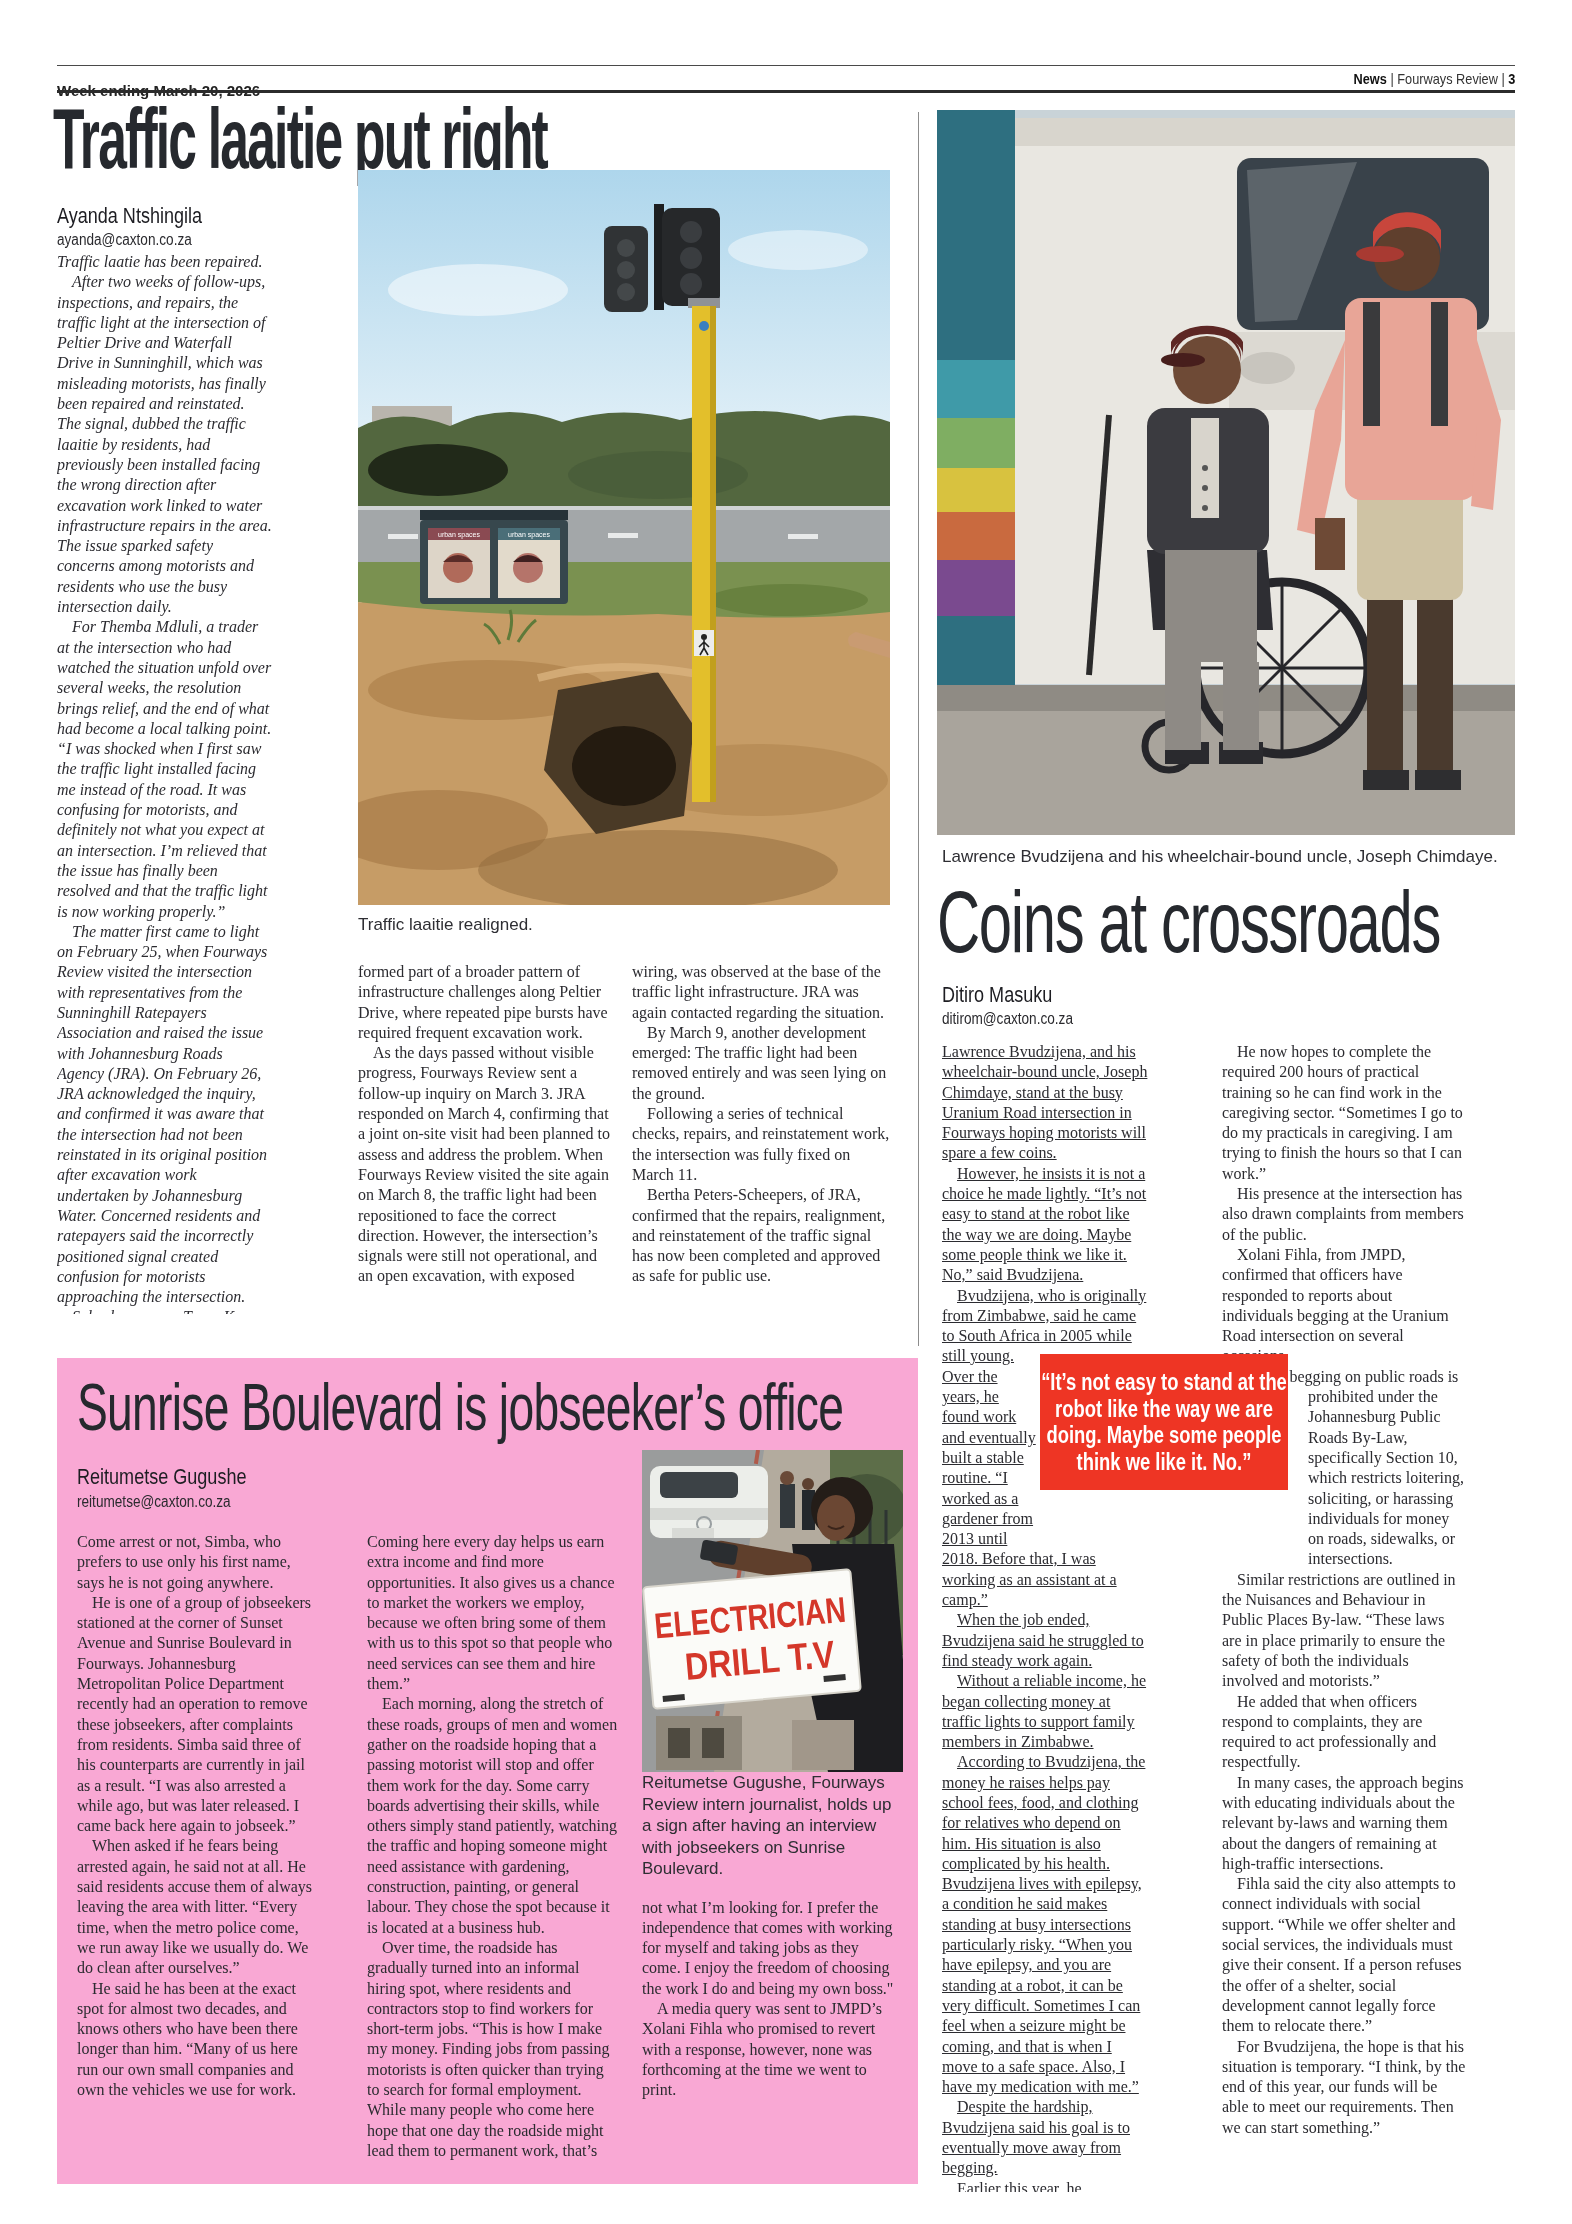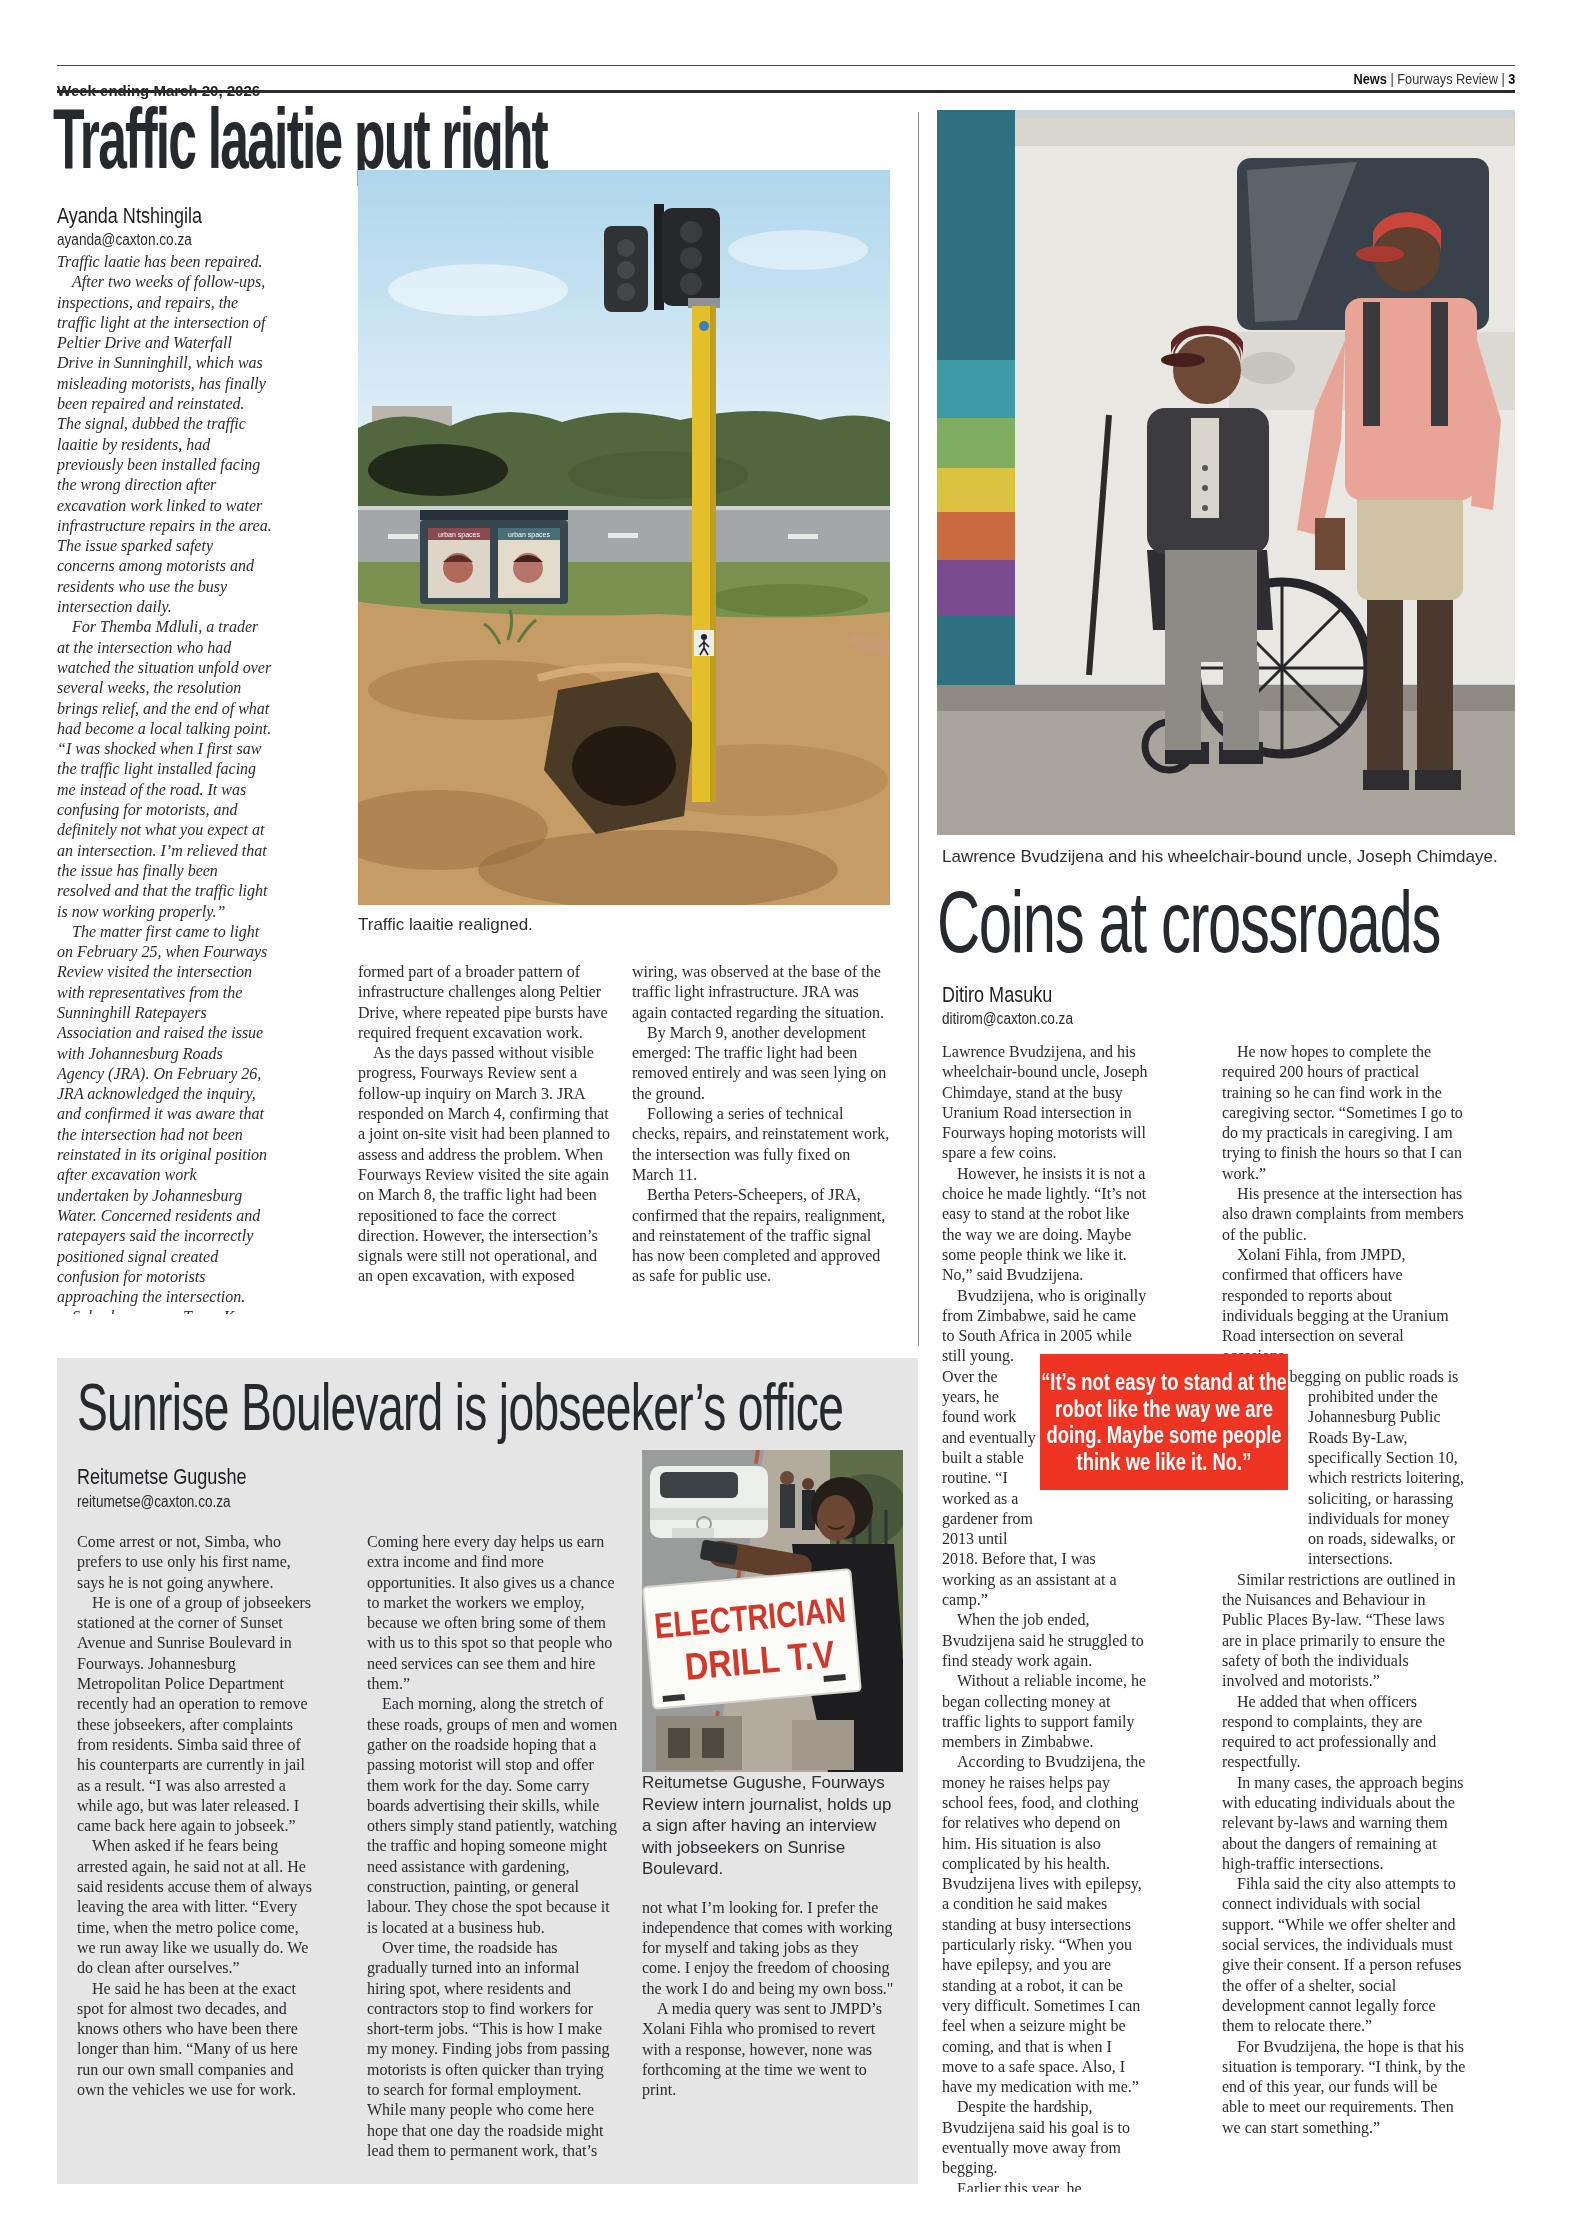--- a/index.html
+++ b/index.html
@@ -29,21 +29,21 @@
   .caption{font-family:"Liberation Sans",sans-serif;font-size:17px;line-height:21.5px;color:#2e2e33;}
   
   .pullquote{background:#ee3524;}
   .pq-inner{position:absolute;left:50%;top:50%;width:320px;transform:translate(-50%,-50%) scaleX(.80);
             font-family:"Liberation Sans",sans-serif;font-weight:bold;font-size:23px;line-height:26.5px;
             color:#fff;text-align:center;}
   .spacer{display:block;}
   .spacer.fr{float:right;width:112px;height:184px;}
   .spacer.fl{float:left;width:86px;height:168px;}
   
-  .beige{background:#e5e5e5;}
+  .beige{background:#f9a8d4;}
   .photo{overflow:hidden;}
   svg{display:block;}
   .divider-v{background:#8c8c8c;}
 </style>
 </head>
 <body>
 
 <div id="page">
 
   <div class="abs rule" style="left:57px;top:65px;width:1458px;height:1px;"></div>
@@ -214,21 +214,21 @@
   <div class="abs caption" style="left:942px;top:846px;width:578px;">Lawrence Bvudzijena and his wheelchair-bound uncle, Joseph Chimdaye.</div>
 
   <div class="abs" style="left:937px;top:878px;">
     <span class="headline h-coins cond">Coins at crossroads</span>
   </div>
   <div class="abs" style="left:942px;top:982px;">
     <div><span class="by-name cond">Ditiro Masuku</span></div>
     <div style="margin-top:2px;"><span class="by-mail cond">ditirom@caxton.co.za</span></div>
   </div>
 
-  <div class="abs body-col" style="left:942px;top:1042px;width:208px;height:1150px;overflow:hidden;">
+  <div class="abs body-col" style="left:942px;top:1042px;width:208px;height:1150px;overflow:hidden;text-decoration:underline;">
       <p>Lawrence Bvudzijena, and his wheelchair-bound uncle, Joseph Chimdaye, stand at the busy Uranium Road intersection in Fourways hoping motorists will spare a few coins.</p>
       <p>However, he insists it is not a choice he made lightly. “It’s not easy to stand at the robot like the way we are doing. Maybe some people think we like it. No,” said Bvudzijena.</p>
       <p>Bvudzijena, who is originally from Zimbabwe, said he came to South Africa in 2005 while still <span class="spacer fr"></span>young. Over the years, he found work and eventually built a stable routine. “I worked as a gardener from 2013 until 2018. Before that, I was working as an assistant at a camp.”</p>
       <p>When the job ended, Bvudzijena said he struggled to find steady work again.</p>
       <p>Without a reliable income, he began collecting money at traffic lights to support family members in Zimbabwe.</p>
       <p>According to Bvudzijena, the money he raises helps pay school fees, food, and clothing for relatives who depend on him. His situation is also complicated by his health. Bvudzijena lives with epilepsy, a condition he said makes standing at busy intersections particularly risky. “When you have epilepsy, and you are standing at a robot, it can be very difficult. Sometimes I can feel when a seizure might be coming, and that is when I move to a safe space. Also, I have my medication with me.”</p>
       <p>Despite the hardship, Bvudzijena said his goal is to eventually move away from begging.</p>
       <p>Earlier this year, he completed a caregiving and childcare course, graduating on February 14.</p>
     </div>
   <div class="abs body-col ind-first" style="left:1222px;top:1042px;width:244px;height:1150px;overflow:hidden;">

